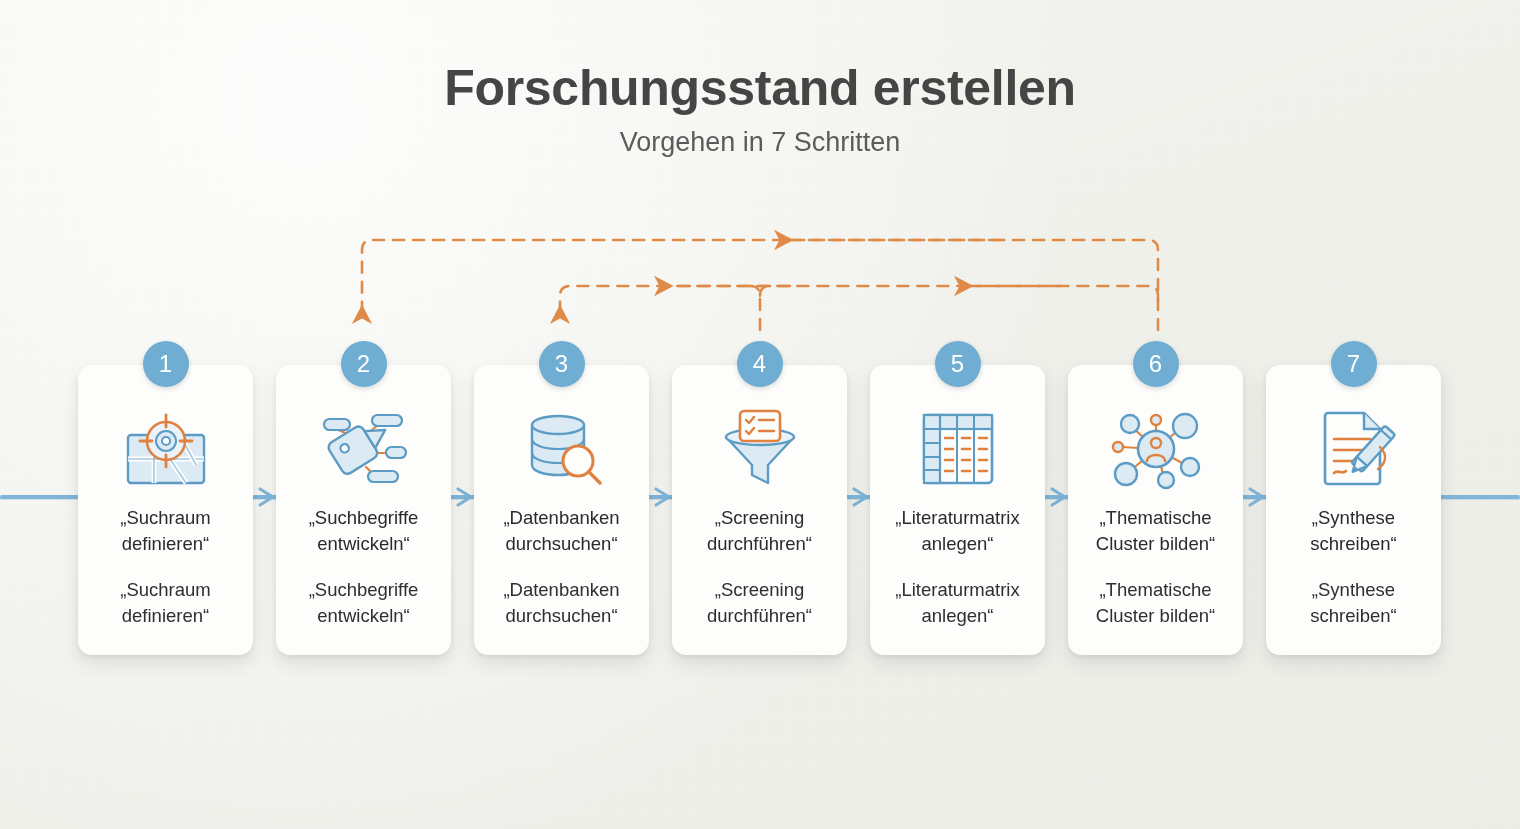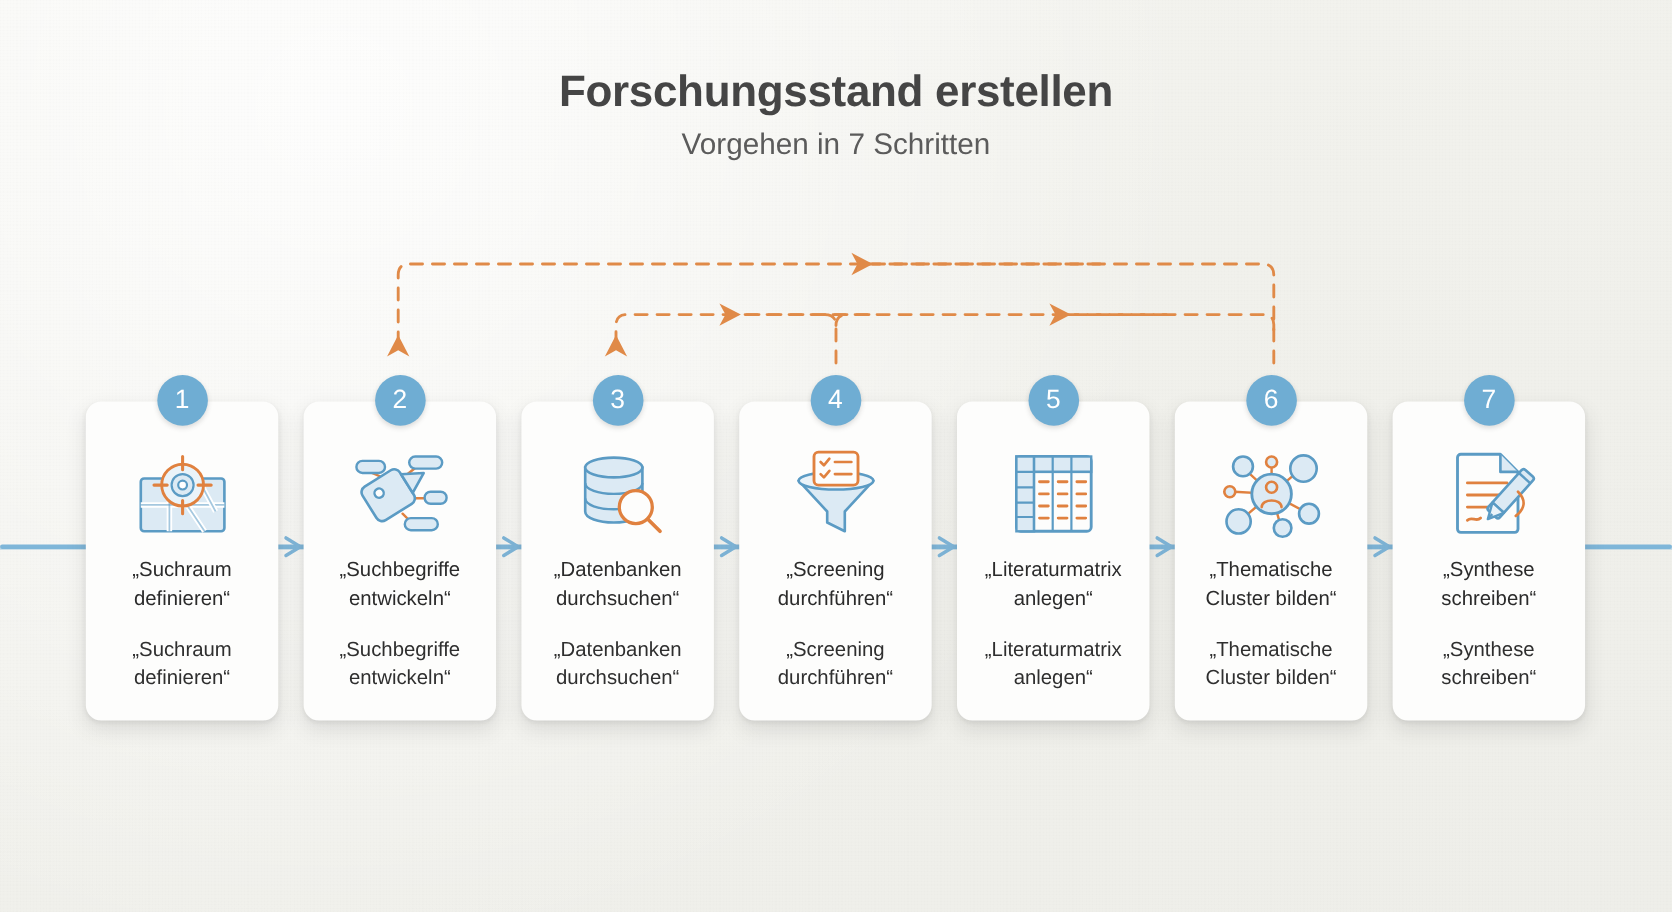--- a/index.html
+++ b/index.html
@@ -20,21 +20,21 @@
     position:absolute;inset:0;opacity:.5;pointer-events:none;
     background-image:
       repeating-linear-gradient(0deg, rgba(0,0,0,.010) 0 1px, rgba(255,255,255,0) 1px 3px),
       repeating-linear-gradient(90deg, rgba(0,0,0,.010) 0 1px, rgba(255,255,255,0) 1px 3px);
   }
 
   
   .header{position:absolute;left:0;top:0;width:1520px;text-align:center;}
   .title{
     margin:0;padding-top:62px;
-    font-size:40px;font-weight:bold;letter-spacing:-.3px;
+    font-size:50px;font-weight:bold;letter-spacing:-.3px;
     color:#454545;line-height:1.06;
   }
   .subtitle{
     margin:0;padding-top:12px;
     font-size:27px;font-weight:normal;color:#5b5b5b;
   }
 
   
   .flowline{
     position:absolute;left:0;top:495px;width:1520px;height:4px;

